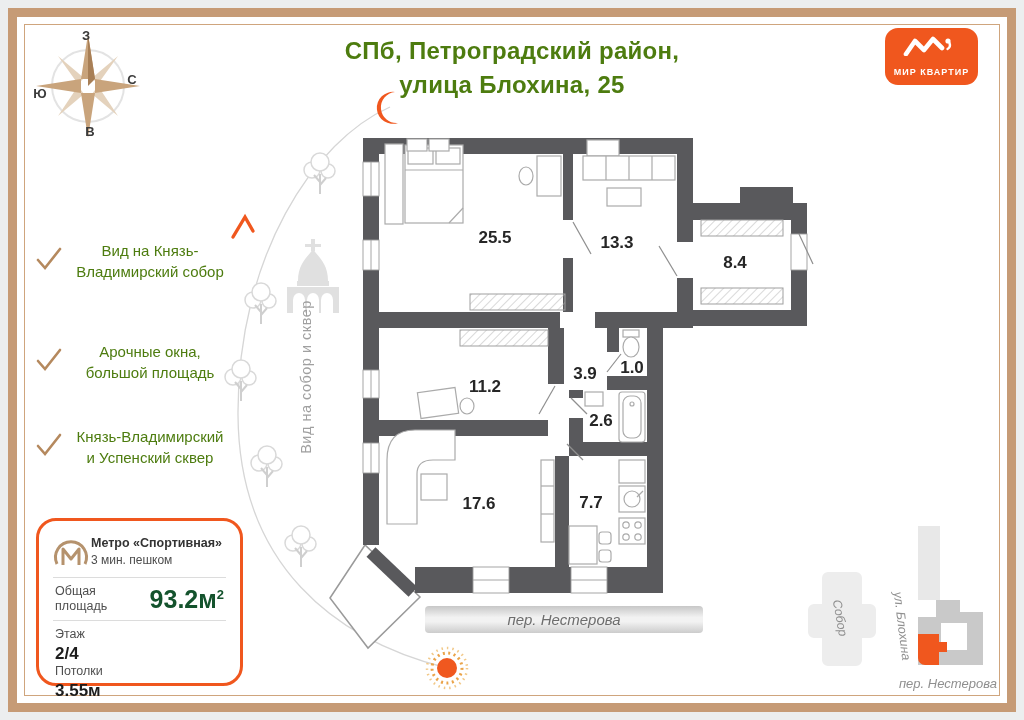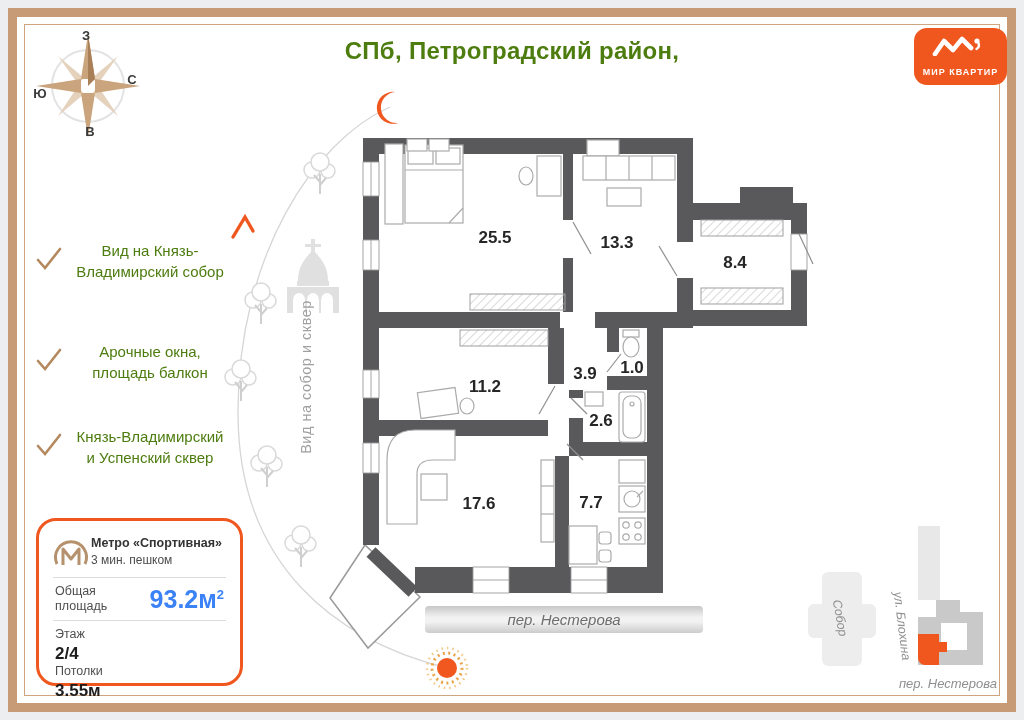--- a/index.html
+++ b/index.html
@@ -7,21 +7,21 @@
        font-family:"Liberation Sans","DejaVu Sans",sans-serif;}
   .frame{position:absolute;inset:8px;background:#fff;border:9px solid #c69b76;}
   .frame-line{position:absolute;inset:24px;border:1px solid #cfa57d;pointer-events:none;}
   .abs{position:absolute;}
 
   
   .title{left:0;right:0;top:34px;text-align:center;color:#4d7c0f;font-weight:700;
          font-size:24px;line-height:34px;letter-spacing:.3px;}
 
   
-  .logo{left:914px;top:28px;width:93px;height:57px;background:#f0571e;border-radius:13px;
+  .logo{left:885px;top:28px;width:93px;height:57px;background:#f0571e;border-radius:13px;
         display:flex;flex-direction:column;align-items:center;justify-content:center;gap:11px;}
   .logo-text{color:#fff;font-size:9px;font-weight:700;letter-spacing:1px;}
 
   
   .feature{left:36px;width:202px;display:flex;}
   .feature .txt{flex:1;text-align:center;font-size:15px;line-height:21px;color:#4d7c0f;}
   .feature svg{margin-top:7px;flex:0 0 26px;}
 
   
   .street-band{left:425px;top:606px;width:278px;height:27px;border-radius:4px;
@@ -32,21 +32,21 @@
   
   .card{left:36px;top:518px;width:201px;height:162px;background:#fff;
         border:3px solid #f0571e;border-radius:20px;}
   .card .row1{display:flex;align-items:center;padding:10px 12px 6px 12px;}
   .card .metro-txt{flex:1;}
   .card .m1{font-size:12.5px;font-weight:700;color:#333;}
   .card .m2{font-size:12px;color:#4c4c4c;margin-top:3px;}
   .card .hr{height:1px;background:#dcdcdc;margin:0 14px;}
   .card .row2{display:flex;align-items:center;padding:6px 16px;}
   .card .a-label{font-size:12.5px;color:#4f4f4f;line-height:15px;}
-  .card .a-value{flex:1;text-align:right;font-size:25px;font-weight:700;color:#3b82f6;}
+  .card .a-value{flex:1;text-align:right;font-size:25px;font-weight:700;color:#14532d;}
   .card .a-value sup{font-size:13px;}
   .card .row3{display:flex;padding:6px 16px 10px 16px;flex-direction:column;}
   .card .col{flex:1;}
   .card .s-label{font-size:12.5px;color:#4f4f4f;}
   .card .s-value{font-size:17px;font-weight:700;color:#1d1d1d;margin-top:3px;}
 
   
   svg{display:block;}
   .plan .w{fill:#59595c;}
   .plan .f{fill:#fff;stroke:#ababab;stroke-width:1.2;}
@@ -84,20 +84,21 @@
     </g>
     <polygon points="60,10 67,55 60,62 60,10" fill="#a87f56"></polygon>
     <text x="58" y="16">З</text>
     <text x="104" y="60">С</text>
     <text x="12" y="74">Ю</text>
     <text x="62" y="112">В</text>
   </svg>
 
   <div class="abs title">
     <div>СПб, Петроградский район,</div>
+    <div>улица Блохина, 25</div>
   </div>
 
   <div class="abs logo">
     <svg width="58" height="20" viewBox="0 0 58 20">
       <path d="M3,18 L12,5 L21,14 L30,3 L39,12" fill="none" stroke="#fff" stroke-width="4.6" stroke-linecap="round" stroke-linejoin="round"></path>
       <circle cx="45" cy="5" r="2.6" fill="#fff"></circle>
       <path d="M46.5,7 q1.5,4 -2,6" fill="none" stroke="#fff" stroke-width="2.4" stroke-linecap="round"></path>
     </svg>
     <div class="logo-text">МИР КВАРТИР</div>
   </div>
@@ -110,21 +111,21 @@
       <div>Вид на Князь-</div>
       <div>Владимирский собор</div>
     </div>
   </div>
   <div class="abs feature" style="top:341px">
     <svg width="26" height="24" viewBox="0 0 26 24">
       <path d="M2,13 L9,21 L24,2" fill="none" stroke="#b5895e" stroke-width="2.6" stroke-linecap="round"></path>
     </svg>
     <div class="txt">
       <div>Арочные окна,</div>
-      <div>площадь балкон</div>
+      <div>большой площадь</div>
     </div>
   </div>
   <div class="abs feature" style="top:426px">
     <svg width="26" height="24" viewBox="0 0 26 24">
       <path d="M2,13 L9,21 L24,2" fill="none" stroke="#b5895e" stroke-width="2.6" stroke-linecap="round"></path>
     </svg>
     <div class="txt">
       <div>Князь-Владимирский</div>
       <div>и Успенский сквер</div>
     </div>

